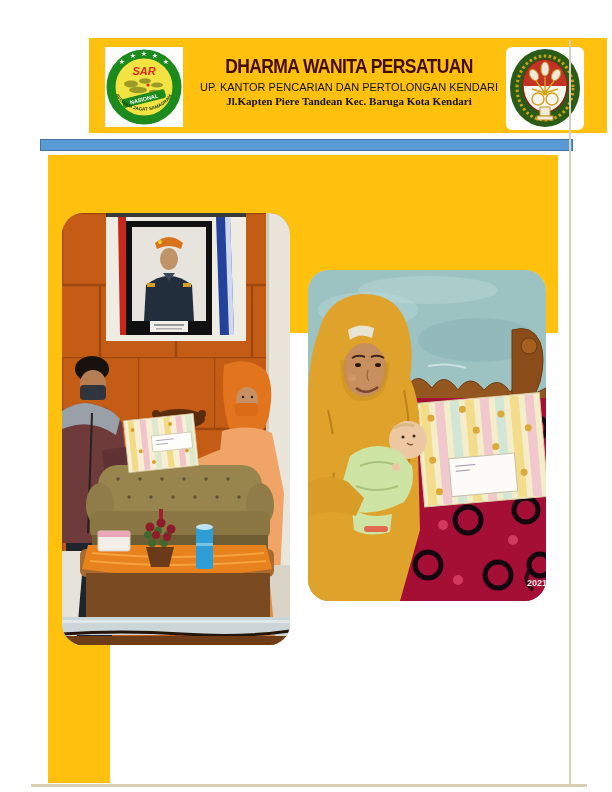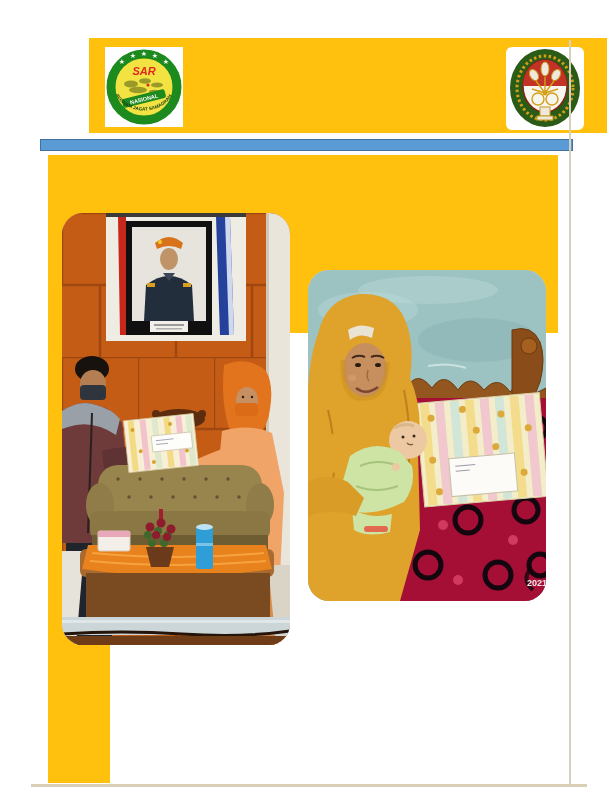--- a/index.html
+++ b/index.html
@@ -60,20 +60,25 @@
         <g transform="rotate(-14 39 52)">
           <rect x="17" y="47" width="44" height="9" rx="2" fill="#1d8a1d"></rect>
           <text x="39" y="54" font-size="5.5" font-weight="bold" text-anchor="middle" fill="#ffffff">NASIONAL</text>
         </g>
         <text font-size="4.6" font-weight="bold" fill="#143c14">
           <textPath href="#arcB" startOffset="4">AVIGNAM JAGAT SAMAGRAM</textPath>
         </text>
       </svg>
     </div>
 
+    <div class="head-text">
+      <div class="title">DHARMA WANITA PERSATUAN</div>
+      <div class="subtitle">UP. KANTOR PENCARIAN DAN PERTOLONGAN KENDARI</div>
+      <div class="address">Jl.Kapten Piere Tandean Kec. Baruga Kota Kendari</div>
+    </div>
 
     <div class="logo-box logo-right">
       <svg viewBox="0 0 78 83">
         <ellipse cx="39" cy="41" rx="35" ry="39" fill="#2a5c18"></ellipse>
         <ellipse cx="39" cy="41" rx="28" ry="32" fill="none" stroke="#d4a017" stroke-width="3" stroke-dasharray="2.5,2.5"></ellipse>
         <ellipse cx="39" cy="39" rx="22" ry="26" fill="#f7f5ef" stroke="#8a1f14" stroke-width="1.5"></ellipse>
         <path d="M 17,39 A 22,26 0 0 1 61,39 L 17,39 Z" fill="#c23325"></path>
         <g fill="#efe9dc" stroke="#c89a20" stroke-width="1">
           <ellipse cx="39" cy="22" rx="4" ry="7"></ellipse>
           <ellipse cx="28" cy="28" rx="4" ry="6" transform="rotate(-30 28 28)"></ellipse>

